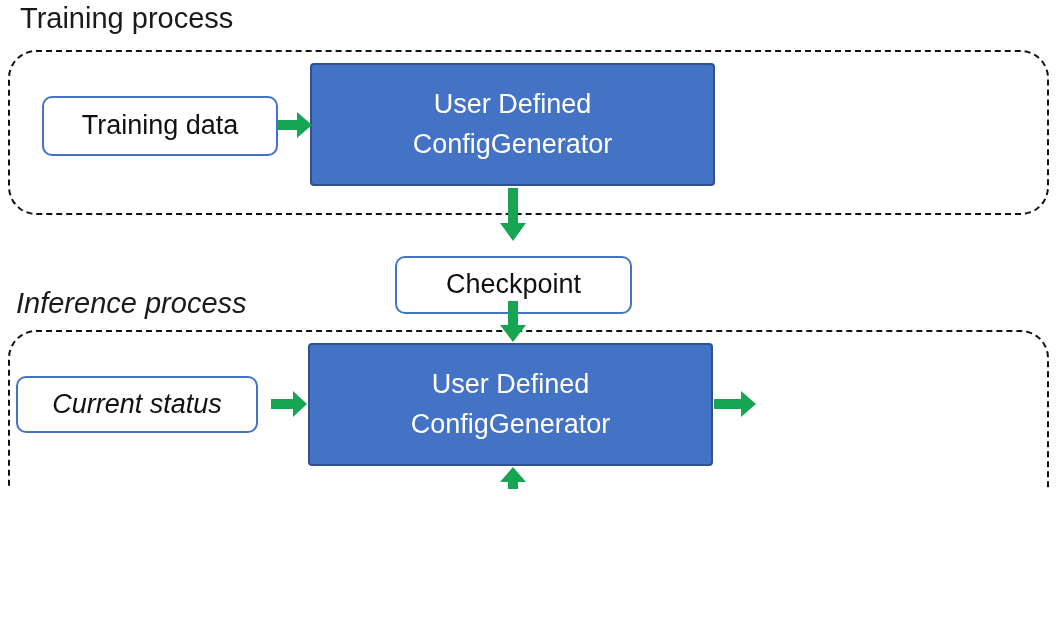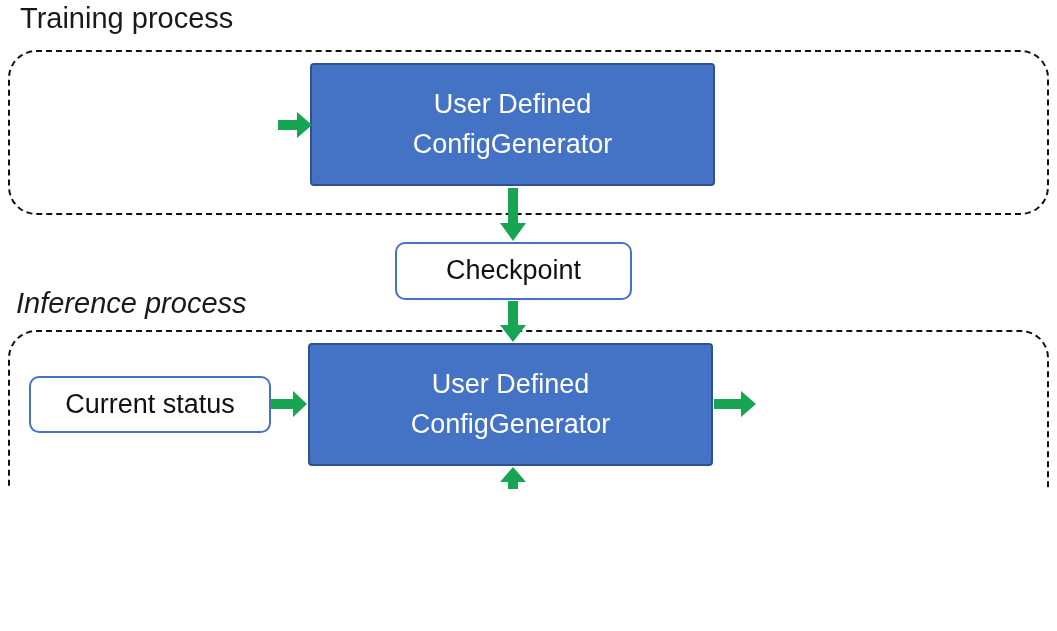--- a/index.html
+++ b/index.html
@@ -74,27 +74,28 @@
 <div id="canvas">
 
   <div class="section-title" style="left:20px; top:2px;">Training process</div>
 
   <div class="section-title" style="left:16px; top:287px;font-style:italic;">Inference process</div>
 
   <div class="region" style="left:8px; top:50px; width:1041px; height:165px;"></div>
 
   <div class="region" style="left:8px; top:330px; width:1041px; height:292px;"></div>
 
+  <div class="node white-box" style="left:42px; top:96px; width:236px; height:60px;">Training data</div>
 
   <div class="node blue-box" style="left:310px; top:63px; width:405px; height:123px;">User Defined
 ConfigGenerator</div>
 
-  <div class="node white-box" style="left:395px; top:242px; width:237px; height:58px;">Checkpoint</div>
+  <div class="node white-box" style="left:395px; top:256px; width:237px; height:58px;">Checkpoint</div>
 
-  <div class="node white-box" style="left:29px; top:376px; width:242px; height:57px;">Current status</div>
+  <div class="node white-box" style="left:16px; top:376px; width:242px; height:57px;font-style:italic;">Current status</div>
 
   <div class="node blue-box" style="left:308px; top:343px; width:405px; height:123px;">User Defined
 ConfigGenerator</div>
 
 
 
 
   <svg id="arrow-layer" width="1057" height="631" viewBox="0 0 1057 631">
     <polygon class="arrow" points="278,120 297,120 297,112 312,125 297,138 297,130 278,130"></polygon>
     <polygon class="arrow" points="508,188 518,188 518,223 526,223 513,241 500,223 508,223"></polygon>

